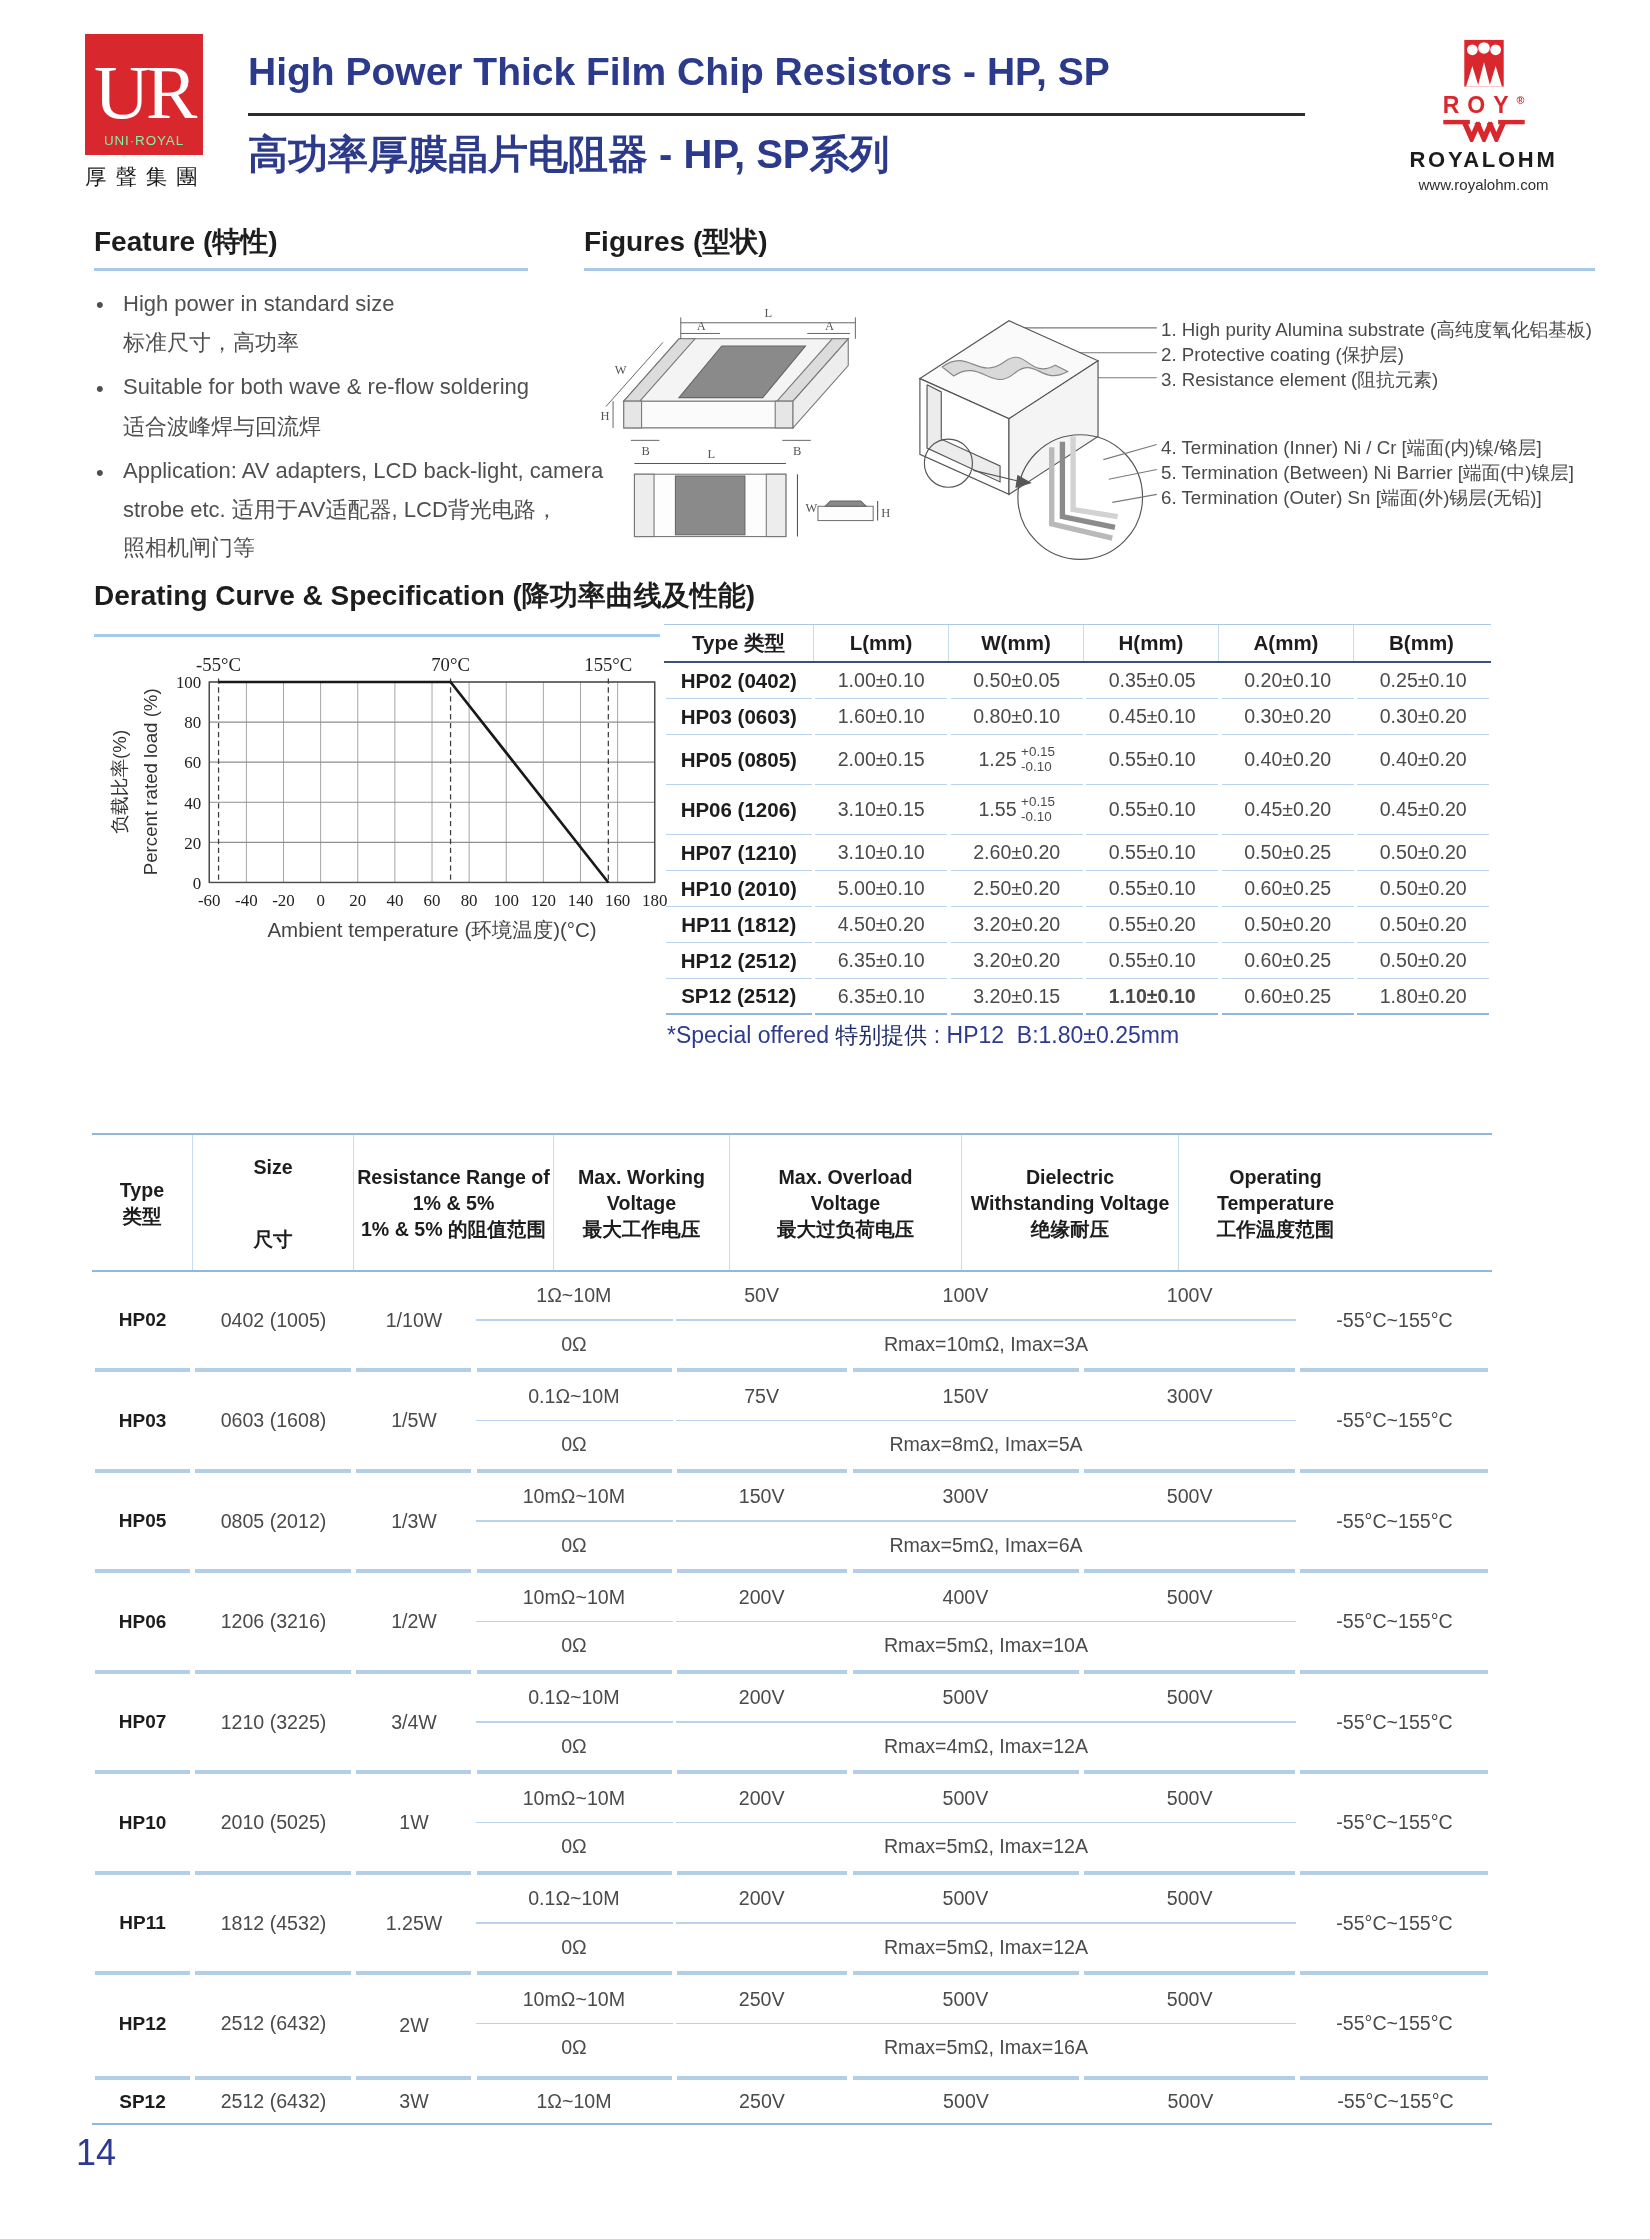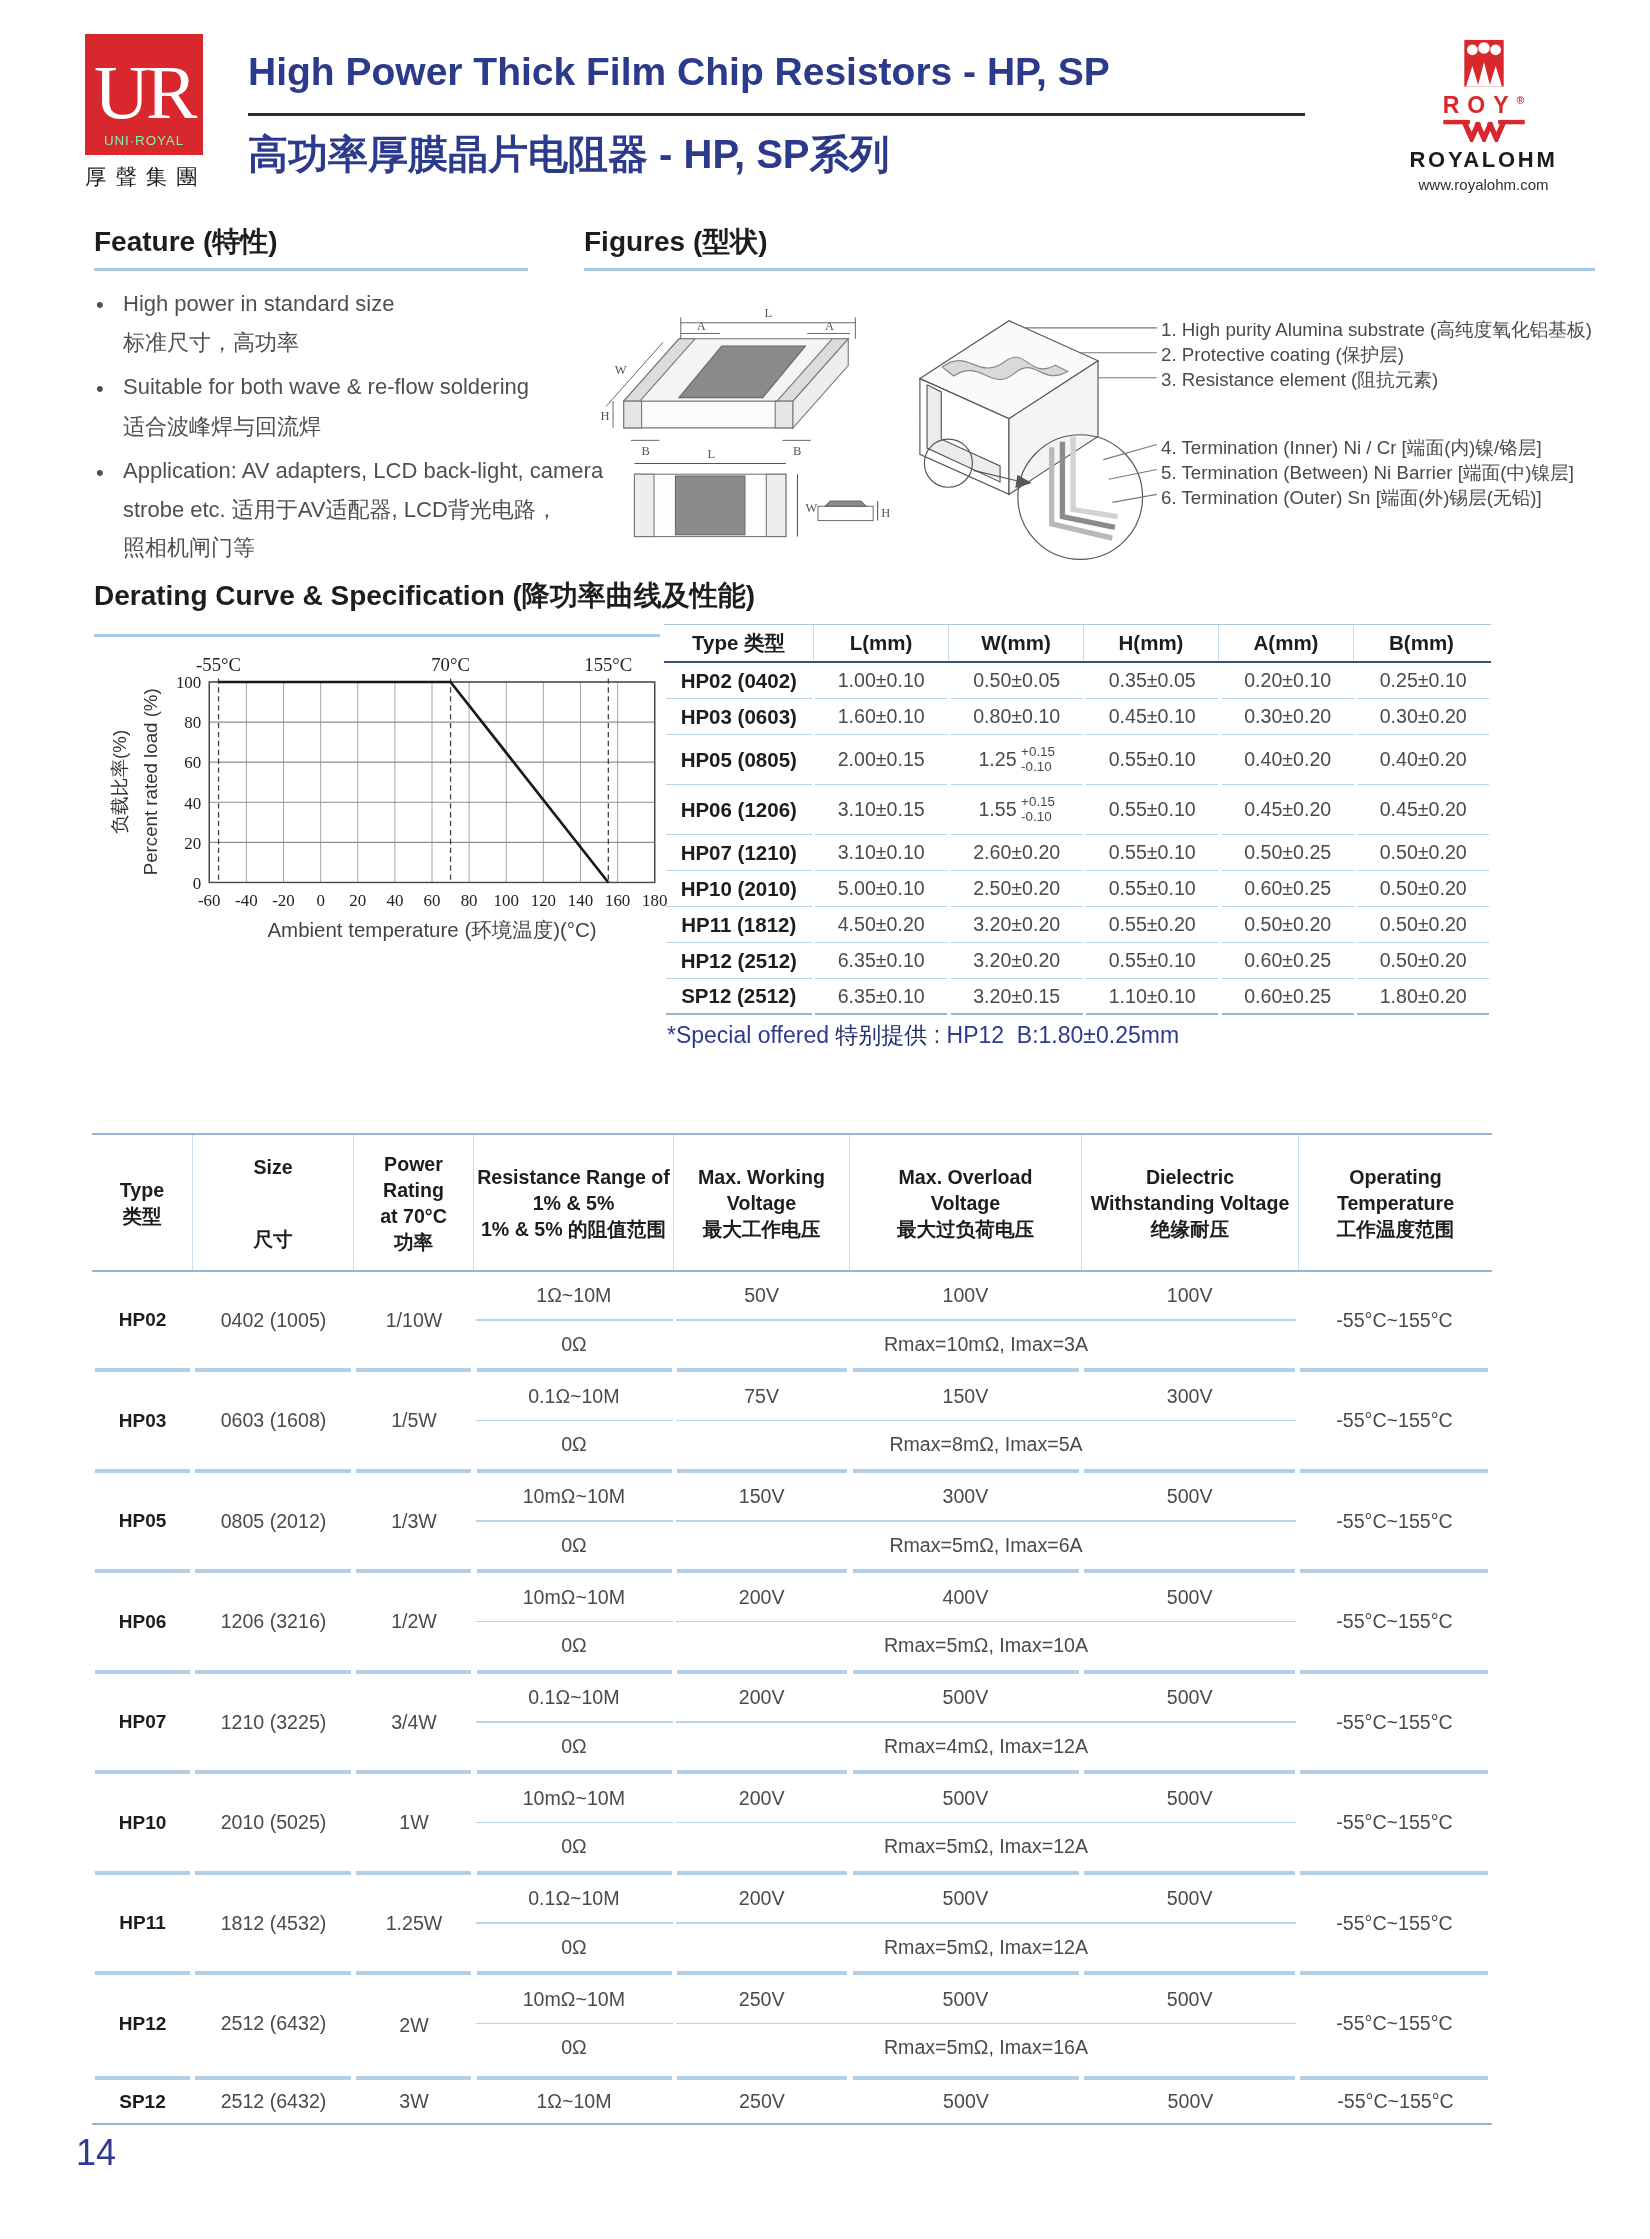--- a/index.html
+++ b/index.html
@@ -333,46 +333,41 @@
         <div class="dt-c" style="width:132px;height:36px;">6.35±0.10</div>
         <div class="dt-c" style="width:132px;height:36px;">3.20±0.20</div>
         <div class="dt-c" style="width:132px;height:36px;">0.55±0.10</div>
         <div class="dt-c" style="width:132px;height:36px;">0.60±0.25</div>
         <div class="dt-c" style="width:132px;height:36px;">0.50±0.20</div>
       </div>
       <div class="dt-row">
         <div class="dt-c dt-type" style="width:146px;height:36px;border-bottom:2.7px solid #8fb8dc;">SP12 (2512)</div>
         <div class="dt-c" style="width:132px;height:36px;border-bottom:2.7px solid #8fb8dc;">6.35±0.10</div>
         <div class="dt-c" style="width:132px;height:36px;border-bottom:2.7px solid #8fb8dc;">3.20±0.15</div>
-        <div class="dt-c" style="width:132px;height:36px;border-bottom:2.7px solid #8fb8dc;">1.10±0.10</div>
+        <div class="dt-c" style="width:132px;height:36px;border-bottom:2.7px solid #8fb8dc;font-weight:bold;">1.10±0.10</div>
         <div class="dt-c" style="width:132px;height:36px;border-bottom:2.7px solid #8fb8dc;">0.60±0.25</div>
         <div class="dt-c" style="width:132px;height:36px;border-bottom:2.7px solid #8fb8dc;">1.80±0.20</div>
       </div>
     </div>
 
   <div class="note">
     <span>*Special offered</span>
     <span class="cn">特别提供</span>
     <span>: HP12&nbsp;&nbsp;B:1.80±0.25mm</span>
   </div>
 
   <div id="spec-table">
       <div class="sp-head">
         <div class="sp-hc" style="width:101px;">
           <div>Type</div>
           <div>类型</div>
         </div>
         <div class="sp-hc" style="width:161px;gap:46px;">
           <div>Size</div>
           <div>尺寸</div>
-        </div>
-        <div class="sp-hc" style="width:120px;">
-          <div>Power Rating</div>
-          <div>at 70°C</div>
-          <div>功率</div>
         </div>
         <div class="sp-hc" style="width:200px;">
           <div>Resistance Range of</div>
           <div>1% &amp; 5%</div>
           <div>1% &amp; 5% 的阻值范围</div>
         </div>
         <div class="sp-hc" style="width:176px;">
           <div>Max. Working</div>
           <div>Voltage</div>
           <div>最大工作电压</div>

